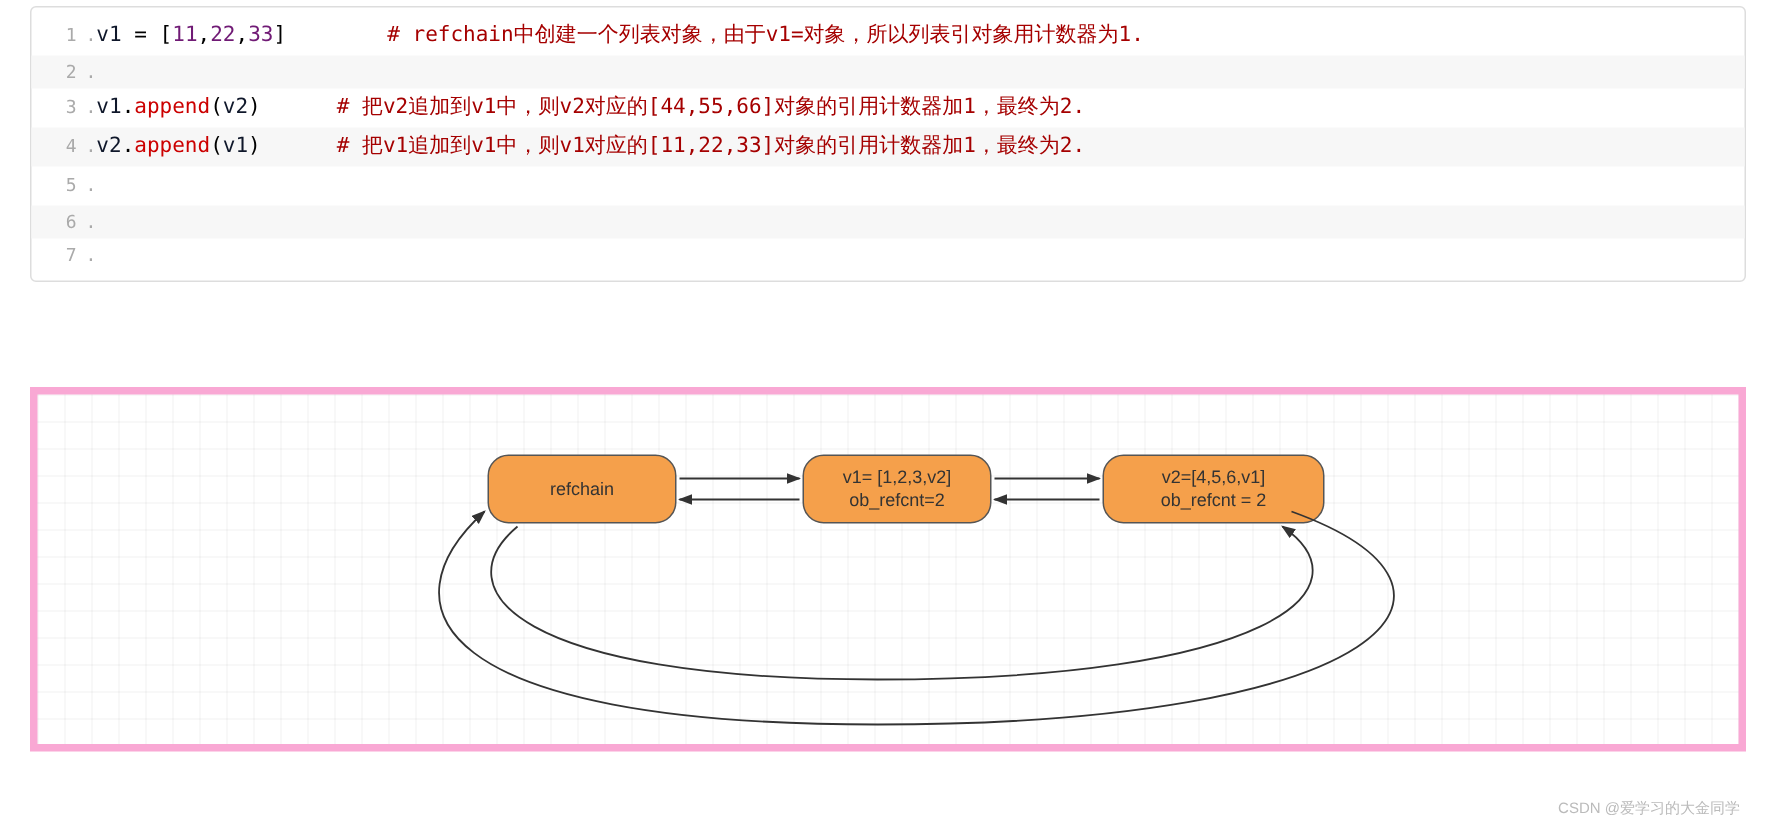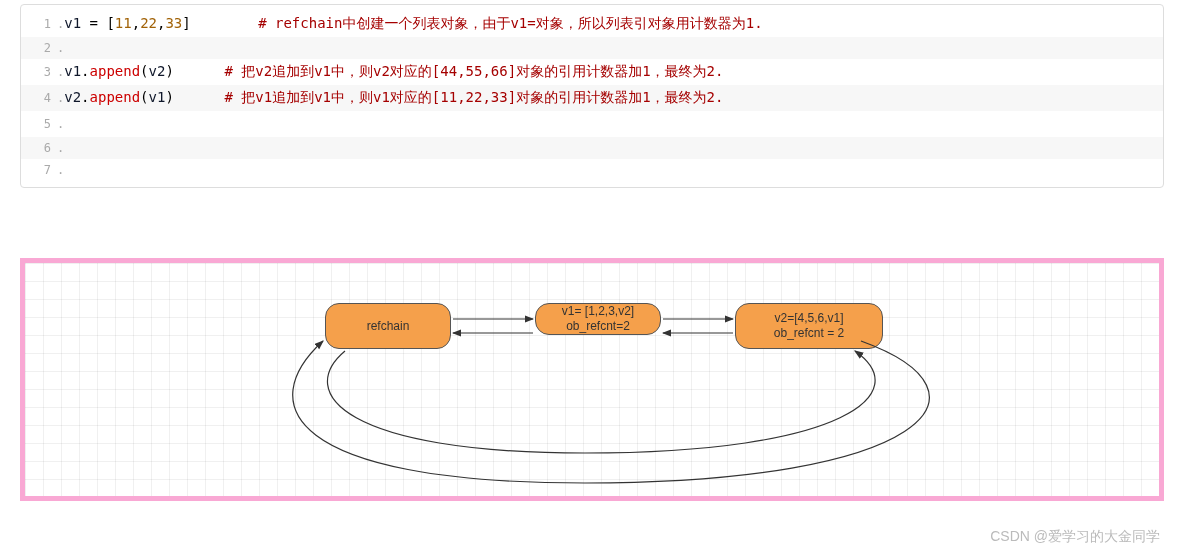--- a/index.html
+++ b/index.html
@@ -28,21 +28,21 @@
   text-align: right;
   color: #aaa;
   padding-right: 6px;
   font-size: 12px;
   flex-shrink: 0;
 }
 .dot { color: #aaa; font-size: 12px; }
 .code-text { white-space: pre; color: #333; }
 .kw { color: #0086b3; }
 .nm { color: #0f172a; }
-.num { color: #a16207; }
+.num { color: #701a75; }
 .op { color: #000; }
 .fn { color: #c00; }
 .comment { color: #a50000; }
 
 .diagram-wrap {
   margin: 70px 20px 0 20px;
   border: 5px solid #f9a8d4;
   position: relative;
   height: 243px;
 }
@@ -73,21 +73,21 @@
   font-size: 12px;
   color: #333;
   line-height: 1.3;
   text-align: center;
   padding: 6px 8px;
 }
 .watermark {
   position: absolute;
   right: 24px;
   bottom: 4px;
-  font-size: 14px;
+  font-size: 10px;
   color: #bbb;
   font-family: Arial, sans-serif;
 }
 </style>
 </head>
 <body>
 
 <div class="code-block" id="code-block">
     <div class="code-line">
       <span class="lineno">1</span>
@@ -122,21 +122,21 @@
       <span class="dot">. </span>
     </div>
   </div>
 
 <div class="diagram-wrap">
   <div class="grid"></div>
 
   <div class="node" style="left:300px;top:40px;width:126px;height:46px;">
     <span>refchain</span>
   </div>
-  <div class="node" style="left:510px;top:40px;width:126px;height:32px;">
+  <div class="node" style="left:510px;top:40px;width:126px;height:46px;">
     <span>v1= [1,2,3,v2]</span>
     <span>ob_refcnt=2</span>
   </div>
   <div class="node" style="left:710px;top:40px;width:148px;height:46px;">
     <span>v2=[4,5,6,v1]</span>
     <span>ob_refcnt = 2</span>
   </div>
 
   <svg class="diagram-svg">
     <defs>

